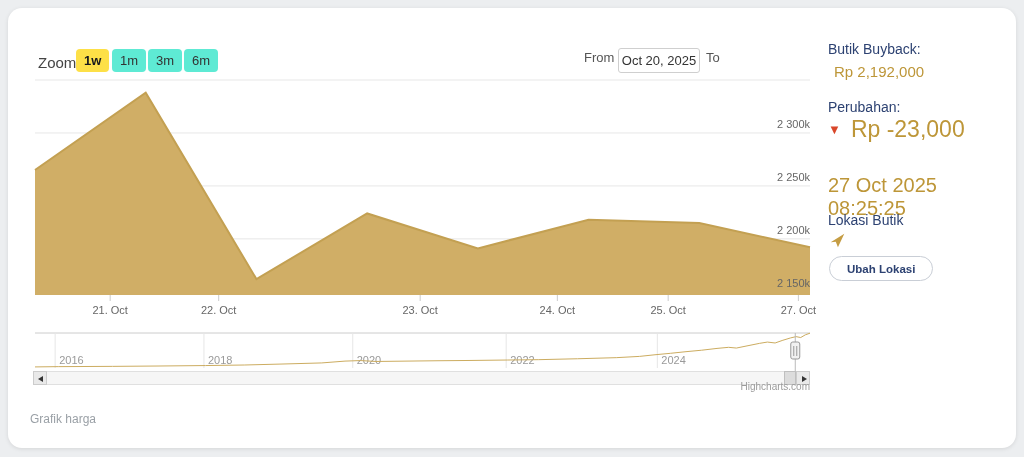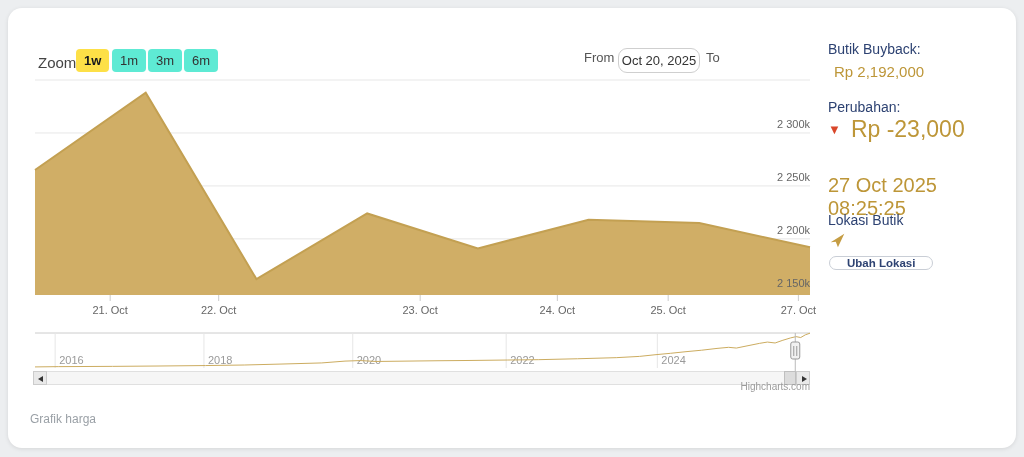--- a/index.html
+++ b/index.html
@@ -7,21 +7,21 @@
   .card { position:absolute; left:8px; top:8px; width:1008px; height:440px; background:#ffffff; border-radius:14px; box-shadow:0 1px 4px rgba(0,0,0,.10); }
 
   
   .toolbar { position:absolute; left:0; top:40px; width:820px; height:28px; }
   .zoom-label { position:absolute; left:30px; top:6px; font-size:15px; color:#444; }
   .zoom-btn { position:absolute; top:1px; height:23px; padding:0 8px; font-size:13px; line-height:23px; color:#333; background:#5eead4; border:none; border-radius:4px; cursor:pointer; font-family:"Liberation Sans",sans-serif; }
   .zoom-btn.selected { background:#fde047; color:#15181e; font-weight:bold; }
   .zb0{left:68px;} .zb1{left:104px;} .zb2{left:140px;} .zb3{left:176px;}
   .range-label { position:absolute; top:2px; font-size:13px; color:#555; }
   .from-label { left:576px; } .to-label { left:698px; }
-  .date-input { position:absolute; top:0px; width:82px; height:25px; border:1px solid #cfcfcf; border-radius:9px; font-size:13px; color:#333; text-align:center; font-family:"Liberation Sans",sans-serif; background:#fff; }
+  .date-input { position:absolute; top:0px; width:82px; height:25px; border:1px solid #cfcfcf; border-radius:3px; font-size:13px; color:#333; text-align:center; font-family:"Liberation Sans",sans-serif; background:#fff; }
   .from-input { left:610px; } .to-input { left:718px; }
 
   
   #chart-svg { position:absolute; left:0; top:0; width:1008px; height:440px; }
   .axlbl { font-family:"Liberation Sans",sans-serif; font-size:11px; fill:#666; }
   .navlbl { font-family:"Liberation Sans",sans-serif; font-size:11px; fill:#9a9a9a; }
 
   
   .scrollbar-track { position:absolute; left:25px; top:363px; width:777px; height:14px; background:#f6f6f6; border:1px solid #e0e0e0; }
   .sb-btn { position:absolute; top:363px; width:14px; height:14px; background:#e9e9e9; border:1px solid #cccccc; cursor:pointer; }
@@ -41,21 +41,21 @@
   .sb-gold { position:absolute; font-size:15px; color:#bd9638; }
   .h-buyback { top:33px; } .v-buyback { top:55px; left:6px; }
   .h-change { top:91px; }
   .change-row { position:absolute; top:108px; left:0px; display:flex; align-items:center; }
   .down-tri { font-size:13px; color:#d9472a; margin-right:10px; }
   .change-val { font-size:23px; color:#bd9638; }
   .h-lastchange { top:149px; }
   .v-lastchange { top:166px; font-size:20px; left:0; }
   .h-lokasi { top:204px; }
   .loc-icon { position:absolute; top:224px; left:1px; width:17px; height:17px; }
-  .ubah-btn { position:absolute; top:248px; left:1px; height:14px; padding:0 17px; background:#fff; border:1px solid #c9ced6; border-radius:14px; font-size:11.5px; font-weight:bold; color:#2d4272; cursor:pointer; font-family:"Liberation Sans",sans-serif; }
+  .ubah-btn { position:absolute; top:248px; left:1px; height:25px; padding:0 17px; background:#fff; border:1px solid #c9ced6; border-radius:14px; font-size:11.5px; font-weight:bold; color:#2d4272; cursor:pointer; font-family:"Liberation Sans",sans-serif; }
 </style>
 </head>
 <body>
 
 <div class="card">
 
   <svg id="chart-svg">
       <line x1="27" y1="283.8226600985222" x2="802" y2="283.8226600985222" stroke="#e7e7e7"></line>
       <line x1="27" y1="230.86699507389162" x2="802" y2="230.86699507389162" stroke="#e7e7e7"></line>
       <line x1="27" y1="177.9113300492611" x2="802" y2="177.9113300492611" stroke="#e7e7e7"></line>

